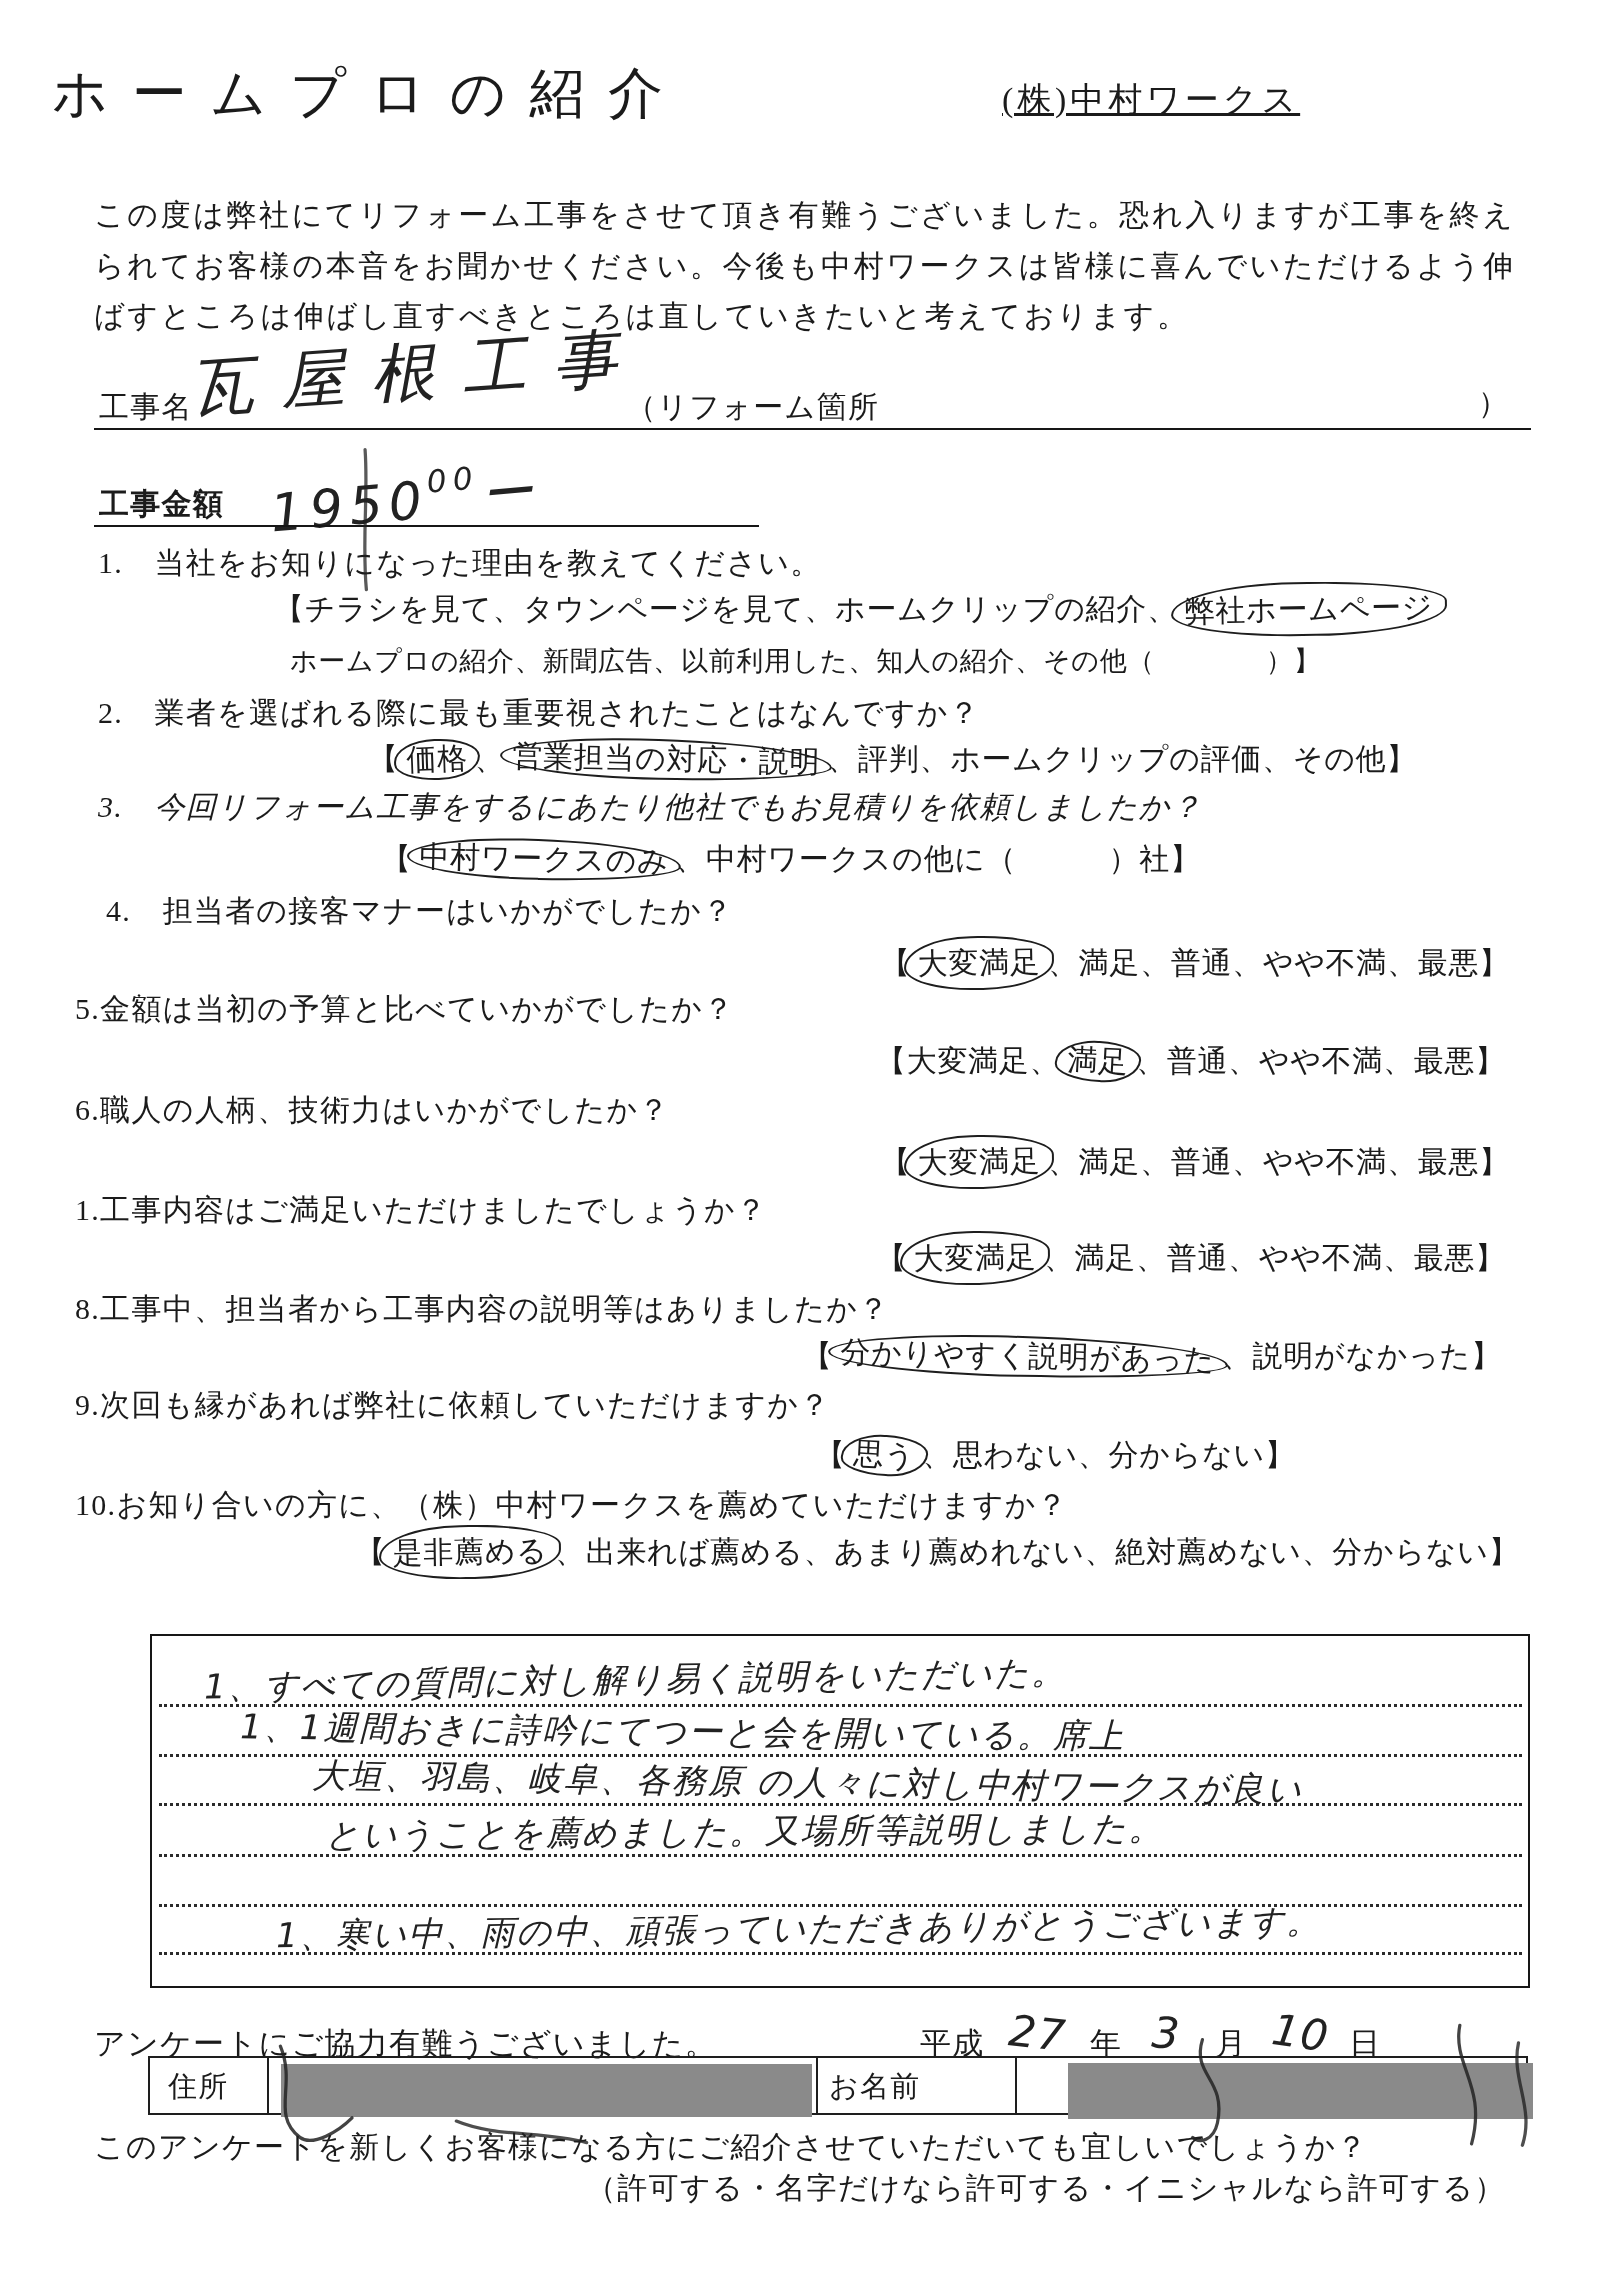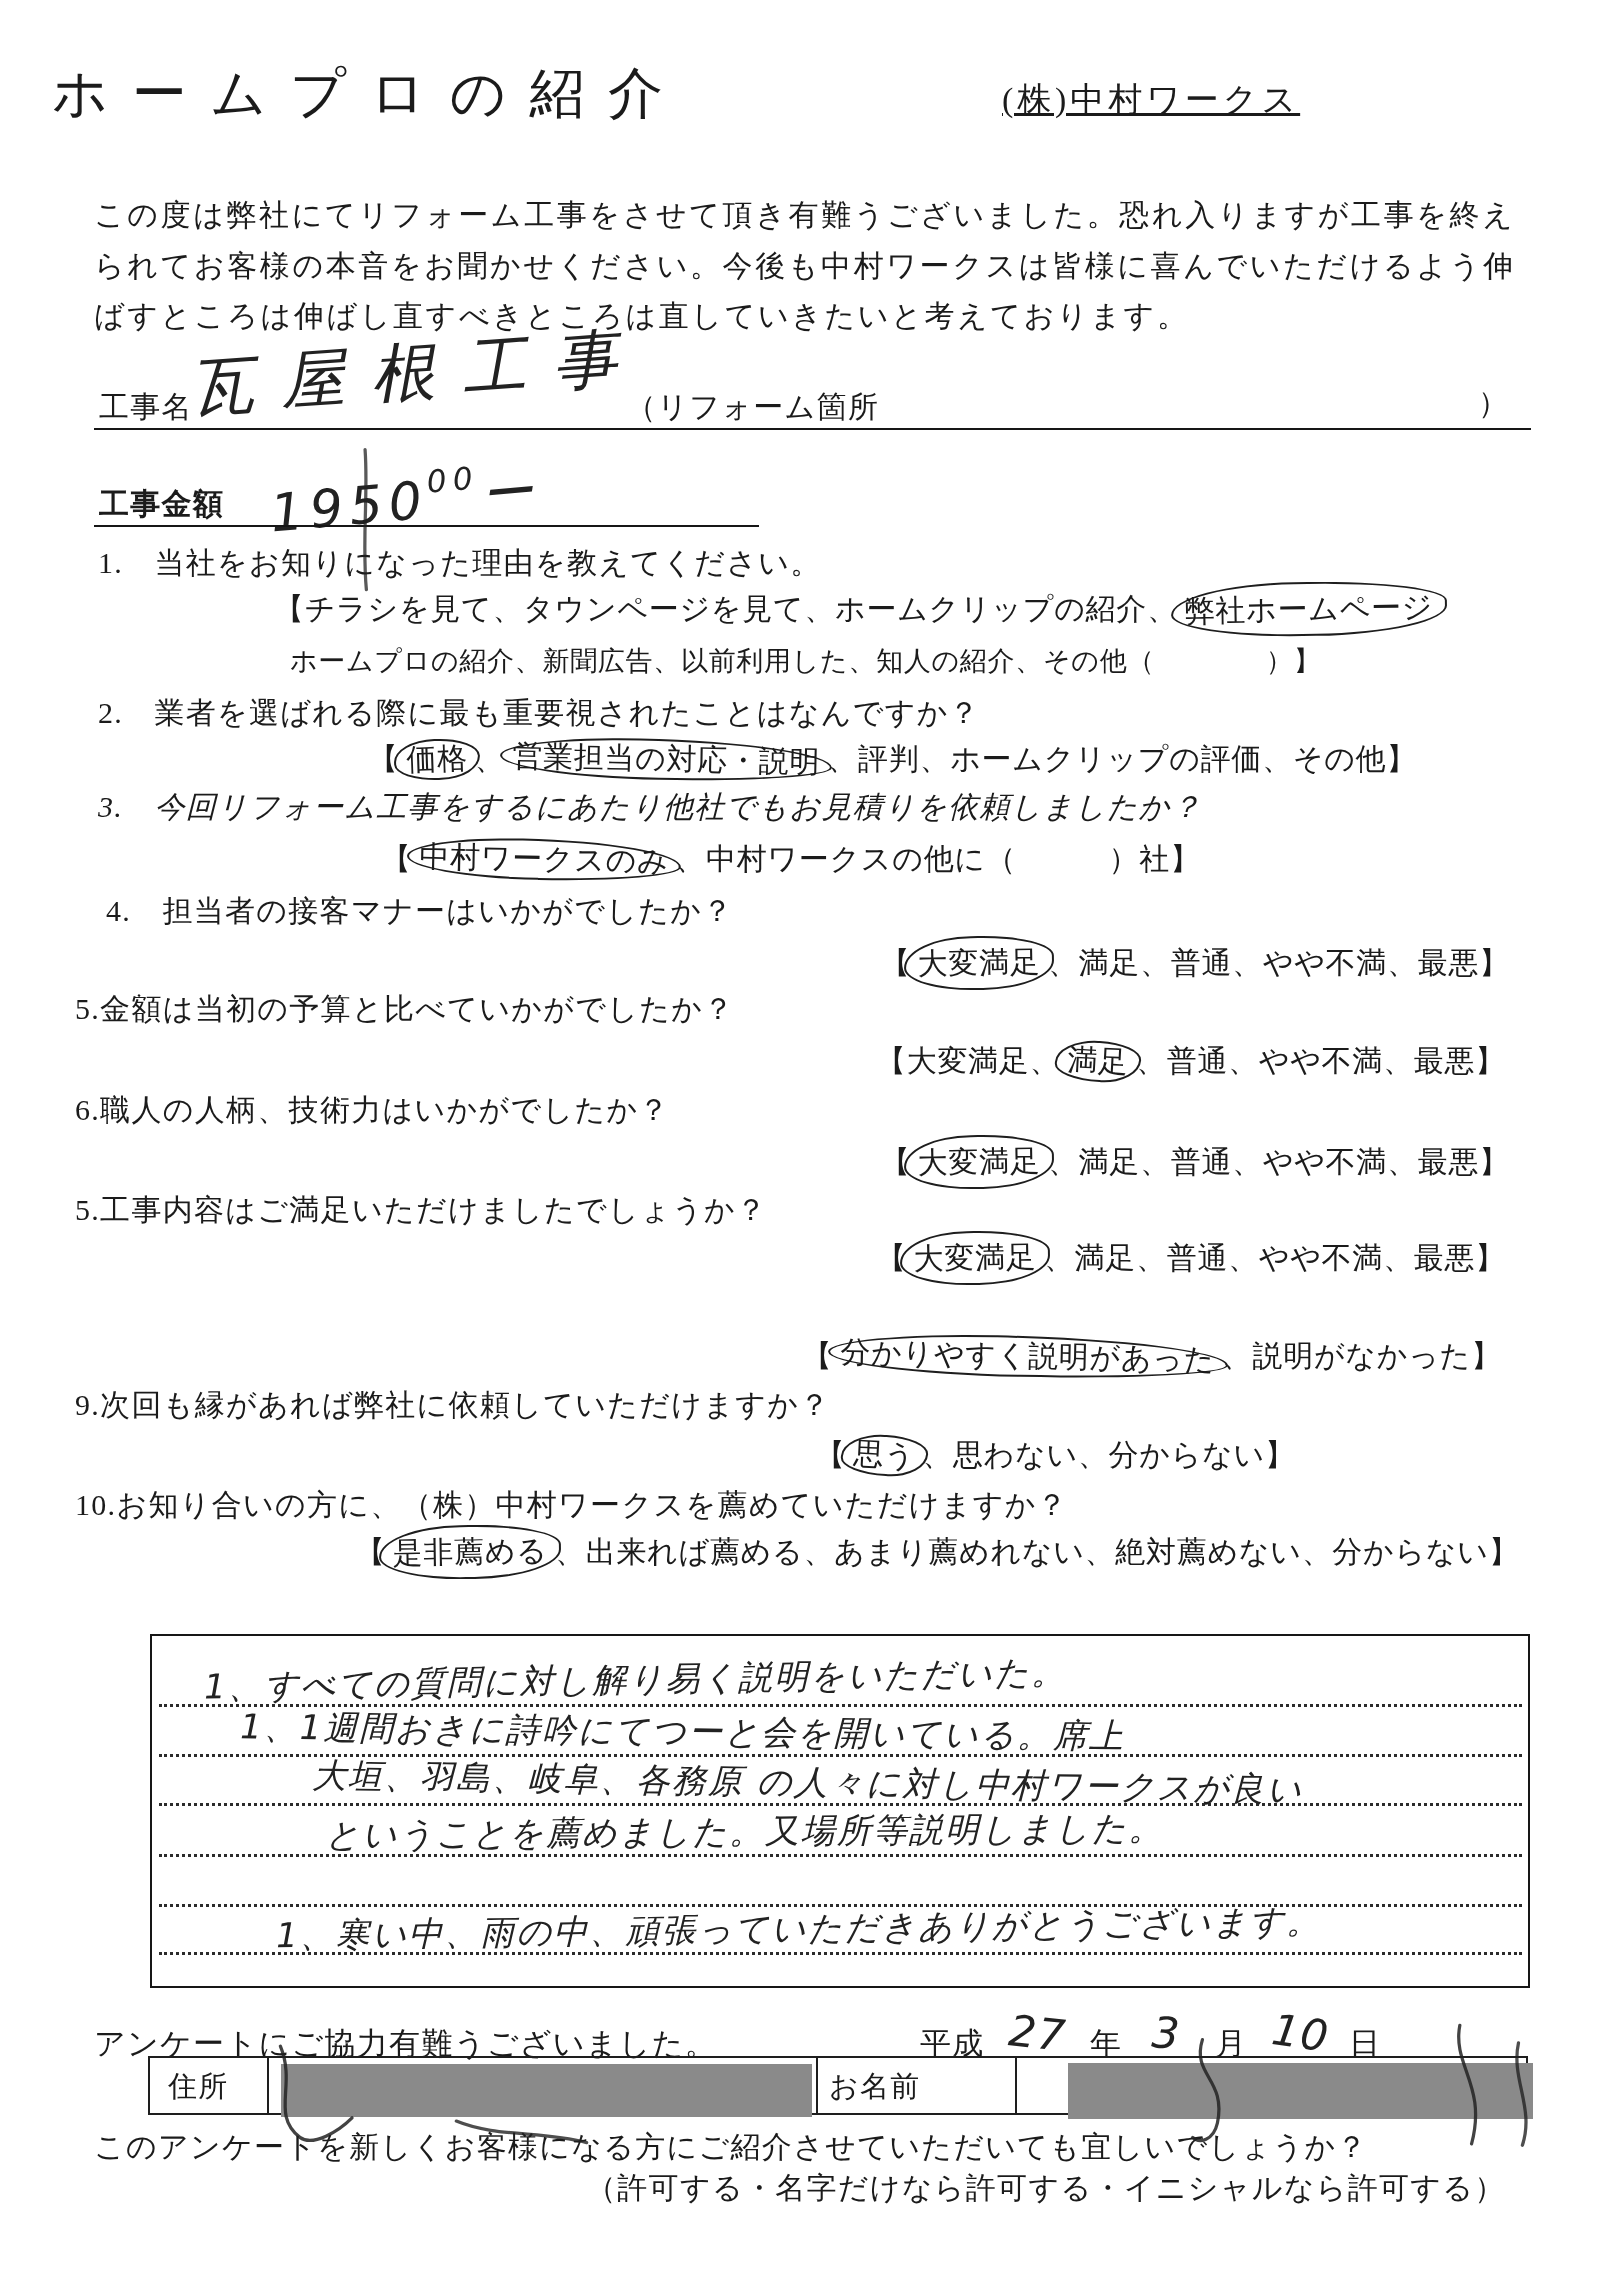--- a/index.html
+++ b/index.html
@@ -64,23 +64,24 @@
 
   <div class="abs print q" style="left:98px;top:894px;margin-left:8px;">4.　担当者の接客マナーはいかがでしたか？</div>
   <div class="abs print opt" style="left:880px;top:946px;"><span>【</span><span class="circ big">大変満足</span><span>、満足、普通、やや不満、最悪】</span></div>
 
   <div class="abs print q" style="left:75px;top:992px;">5.金額は当初の予算と比べていかがでしたか？</div>
   <div class="abs print opt" style="left:876px;top:1044px;"><span>【大変満足、</span><span class="circ tail">満足</span><span>、普通、やや不満、最悪】</span></div>
 
   <div class="abs print q" style="left:75px;top:1093px;">6.職人の人柄、技術力はいかがでしたか？</div>
   <div class="abs print opt" style="left:880px;top:1145px;"><span>【</span><span class="circ big">大変満足</span><span>、満足、普通、やや不満、最悪】</span></div>
 
-  <div class="abs print q" style="left:75px;top:1193px;">5.工事内容はご満足いただけましたでしょうか？</div>
+  <div class="abs print q" style="left:75px;top:1193px;">1.工事内容はご満足いただけましたでしょうか？</div>
   <div class="abs print opt" style="left:876px;top:1241px;"><span>【</span><span class="circ big">大変満足</span><span>、満足、普通、やや不満、最悪】</span></div>
 
+  <div class="abs print q" style="left:75px;top:1292px;">8.工事中、担当者から工事内容の説明等はありましたか？</div>
   <div class="abs print opt" style="left:802px;top:1339px;"><span>【</span><span class="circ blob">分かりやすく説明があった</span><span>、説明がなかった】</span></div>
 
   <div class="abs print q" style="left:75px;top:1388px;">9.次回も縁があれば弊社に依頼していただけますか？</div>
   <div class="abs print opt" style="left:815px;top:1438px;"><span>【</span><span class="circ tail">思う</span><span>、思わない、分からない】</span></div>
 
   <div class="abs print q" style="left:75px;top:1488px;">10.お知り合いの方に、（株）中村ワークスを薦めていただけますか？</div>
   <div class="abs print opt" style="left:355px;top:1535px;"><span>【</span><span class="circ big">是非薦める</span><span>、出来れば薦める、あまり薦めれない、絶対薦めない、分からない】</span></div>
 
 
   <div class="abs fbox" style="left:150px;top:1634px;width:1376px;height:350px;">

